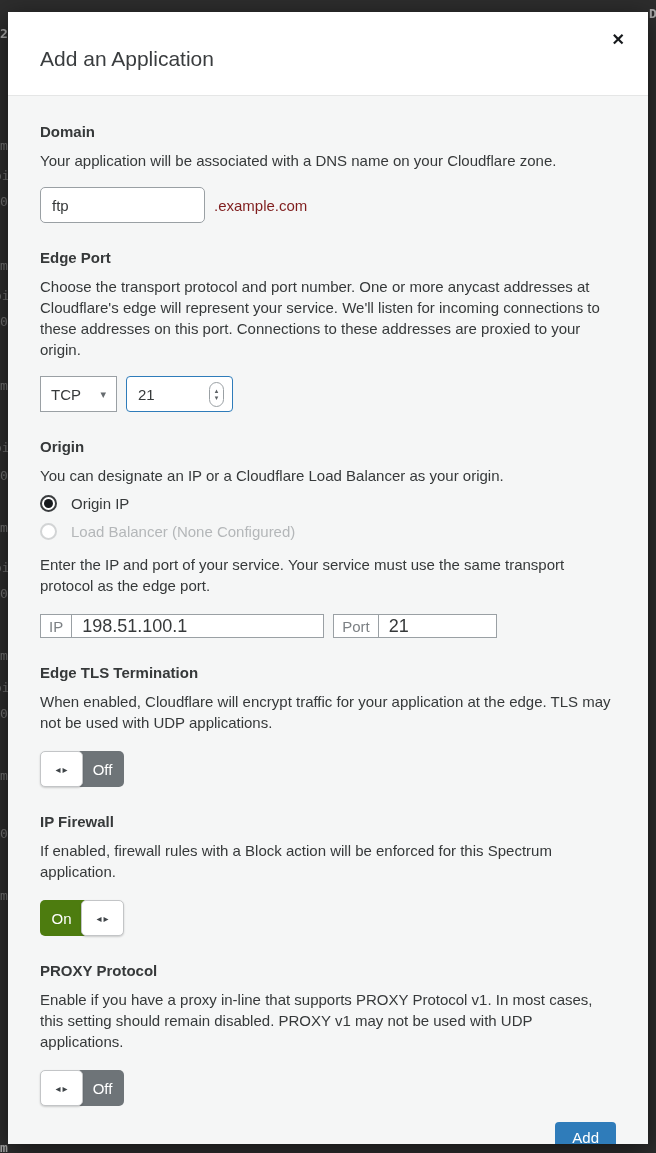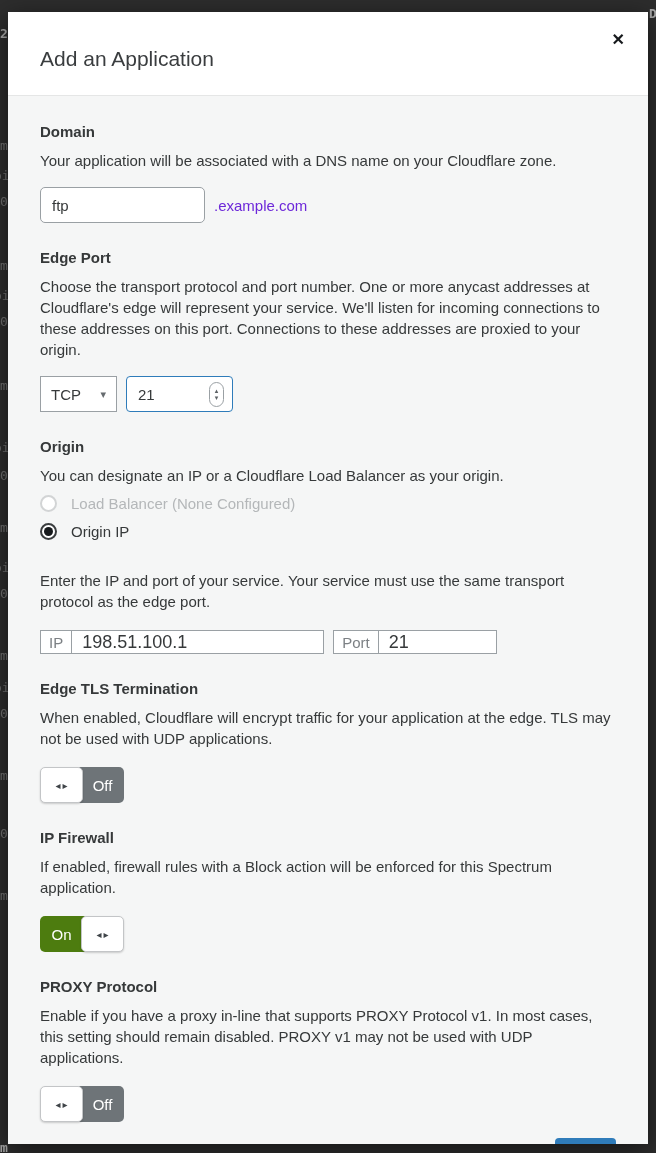--- a/index.html
+++ b/index.html
@@ -58,21 +58,21 @@
   
   .text-input {
     font-family:"Liberation Sans", sans-serif;
     font-size:15px; color:#36393a;
     background:#fff;
     border:1px solid #9aa0a4;
     outline:none;
   }
   .input-row { display:flex; align-items:center; margin-top:16px; }
   .domain-input { width:165px; height:36px; border-radius:5px; padding:12px 11px; }
-  .suffix { margin-left:9px; color:#6d28d9; }
+  .suffix { margin-left:9px; color:#7f1d1d; }
 
   .controls-row { display:flex; align-items:center; gap:9px; margin-top:16px; }
   .select-box {
     width:77px; height:36px;
     background:#fff; border:1px solid #9aa0a4; border-radius:0;
     display:flex; align-items:center; justify-content:space-between;
     padding:0 10px; cursor:pointer;
   }
   .select-chevron { font-size:11px; color:#666b6f; }
   .number-box {
@@ -95,21 +95,21 @@
   .radio-outer {
     width:17px; height:17px; border-radius:50%;
     border:2px solid #3a3d3f;
     display:flex; align-items:center; justify-content:center;
     background:#fff; cursor:pointer; flex:0 0 auto;
   }
   .radio-dot { width:9px; height:9px; border-radius:50%; background:#16191c; }
   .radio-outer.disabled { border:2px solid #d2d4d5; cursor:default; }
   .radio-label { margin-left:14px; color:#36393a; }
   .radio-label.disabled { color:#b4b7b9; }
-  .origin-instructions { margin-top:28px; }
+  .origin-instructions { margin-top:12px; }
 
   
   .grouped-row { display:flex; align-items:center; gap:9px; margin-top:18px; }
   .input-group {
     display:flex; align-items:stretch; height:24px;
     background:#fff; border:1px solid #9aa0a4;
   }
   .input-prefix {
     display:flex; align-items:center; padding:0 8px;
     color:#7c8084; border-right:1px solid #9aa0a4; font-size:15px;
@@ -210,28 +210,28 @@
           </span>
         </div>
       </div>
     </div>
 
     <div class="section">
       <div class="section-label">Origin</div>
       <div class="desc">You can designate an IP or a Cloudflare Load Balancer as your origin.</div>
 
       <div class="radio-row">
-        <span class="radio-outer disabled"></span>
-        <span class="radio-label disabled">Load Balancer (None Configured)</span>
-      </div>
-      <div class="radio-row">
         <span class="radio-outer">
             <span class="radio-dot"></span>
           </span>
         <span class="radio-label">Origin IP</span>
+      </div>
+      <div class="radio-row">
+        <span class="radio-outer disabled"></span>
+        <span class="radio-label disabled">Load Balancer (None Configured)</span>
       </div>
 
       <div class="desc origin-instructions">Enter the IP and port of your service. Your service must use the same transport protocol as the edge port.</div>
 
       <div class="grouped-row">
         <div class="input-group">
           <span class="input-prefix">IP</span>
           <input class="text-input group-input ip-input" type="text" value="198.51.100.1" style="">
         </div>
         <div class="input-group">

